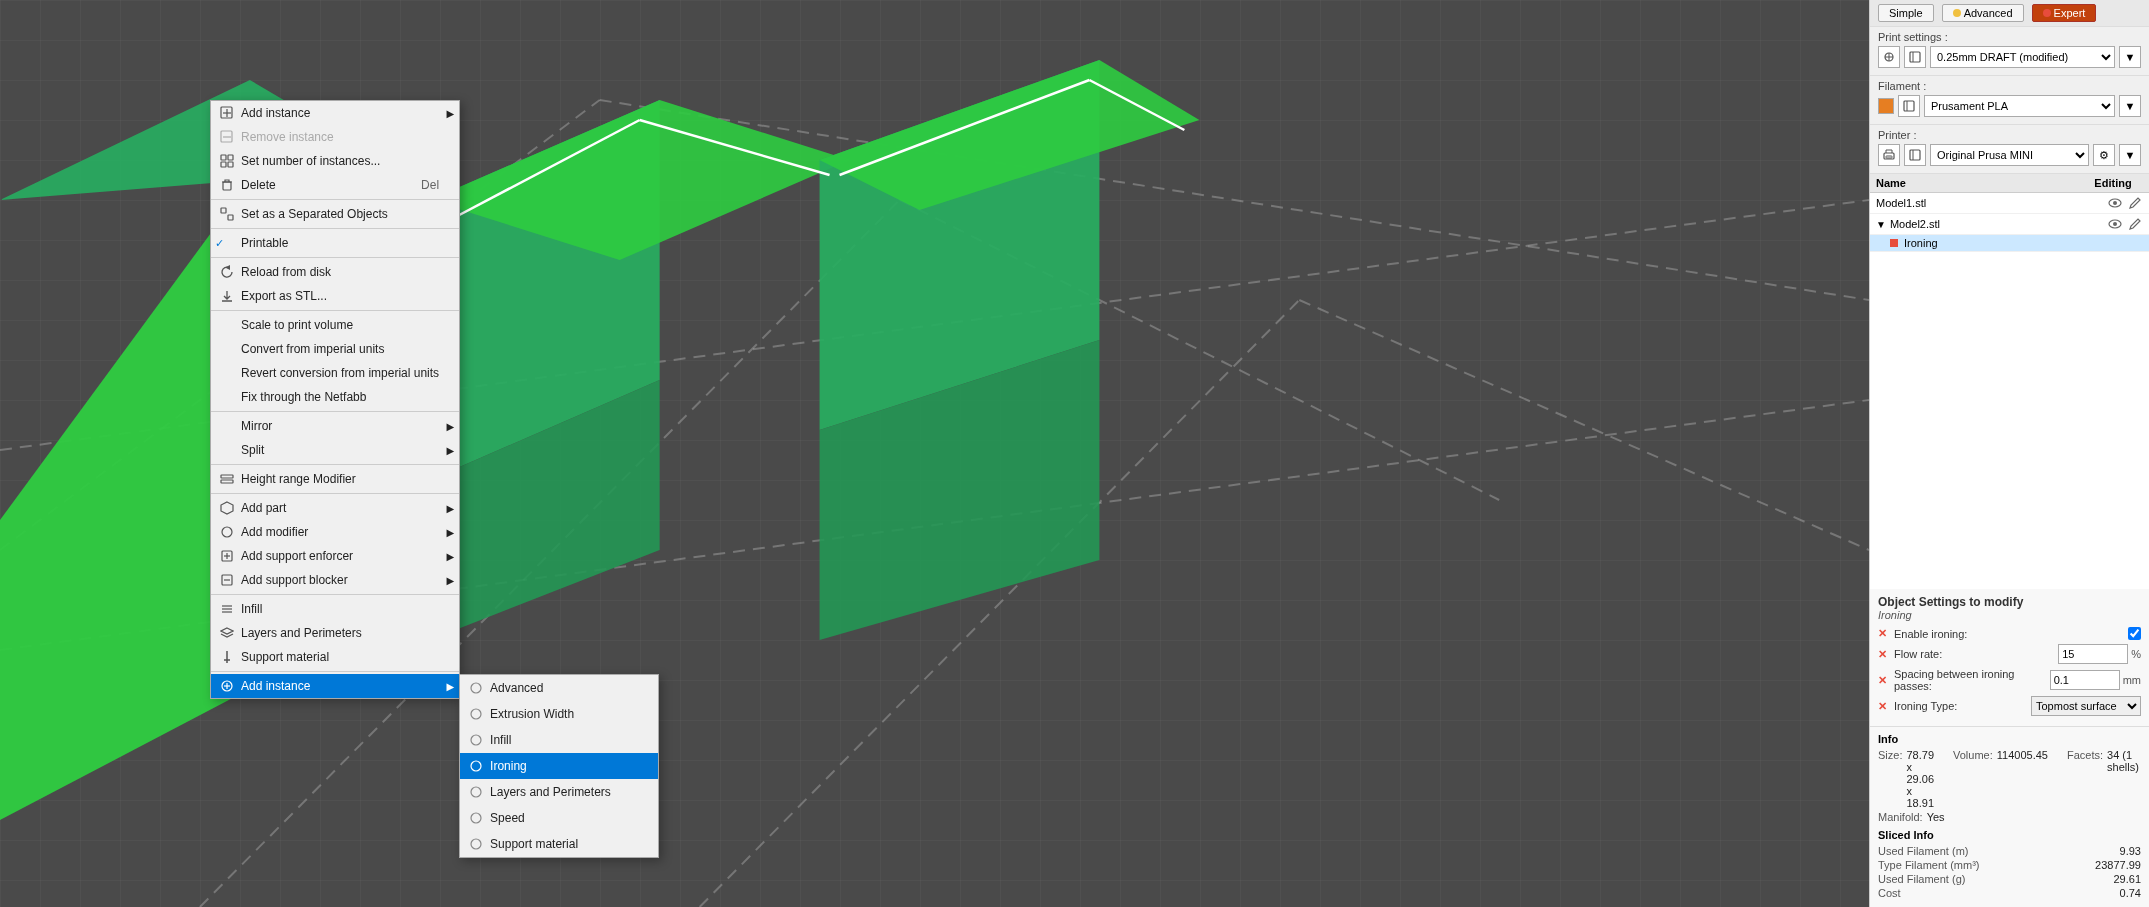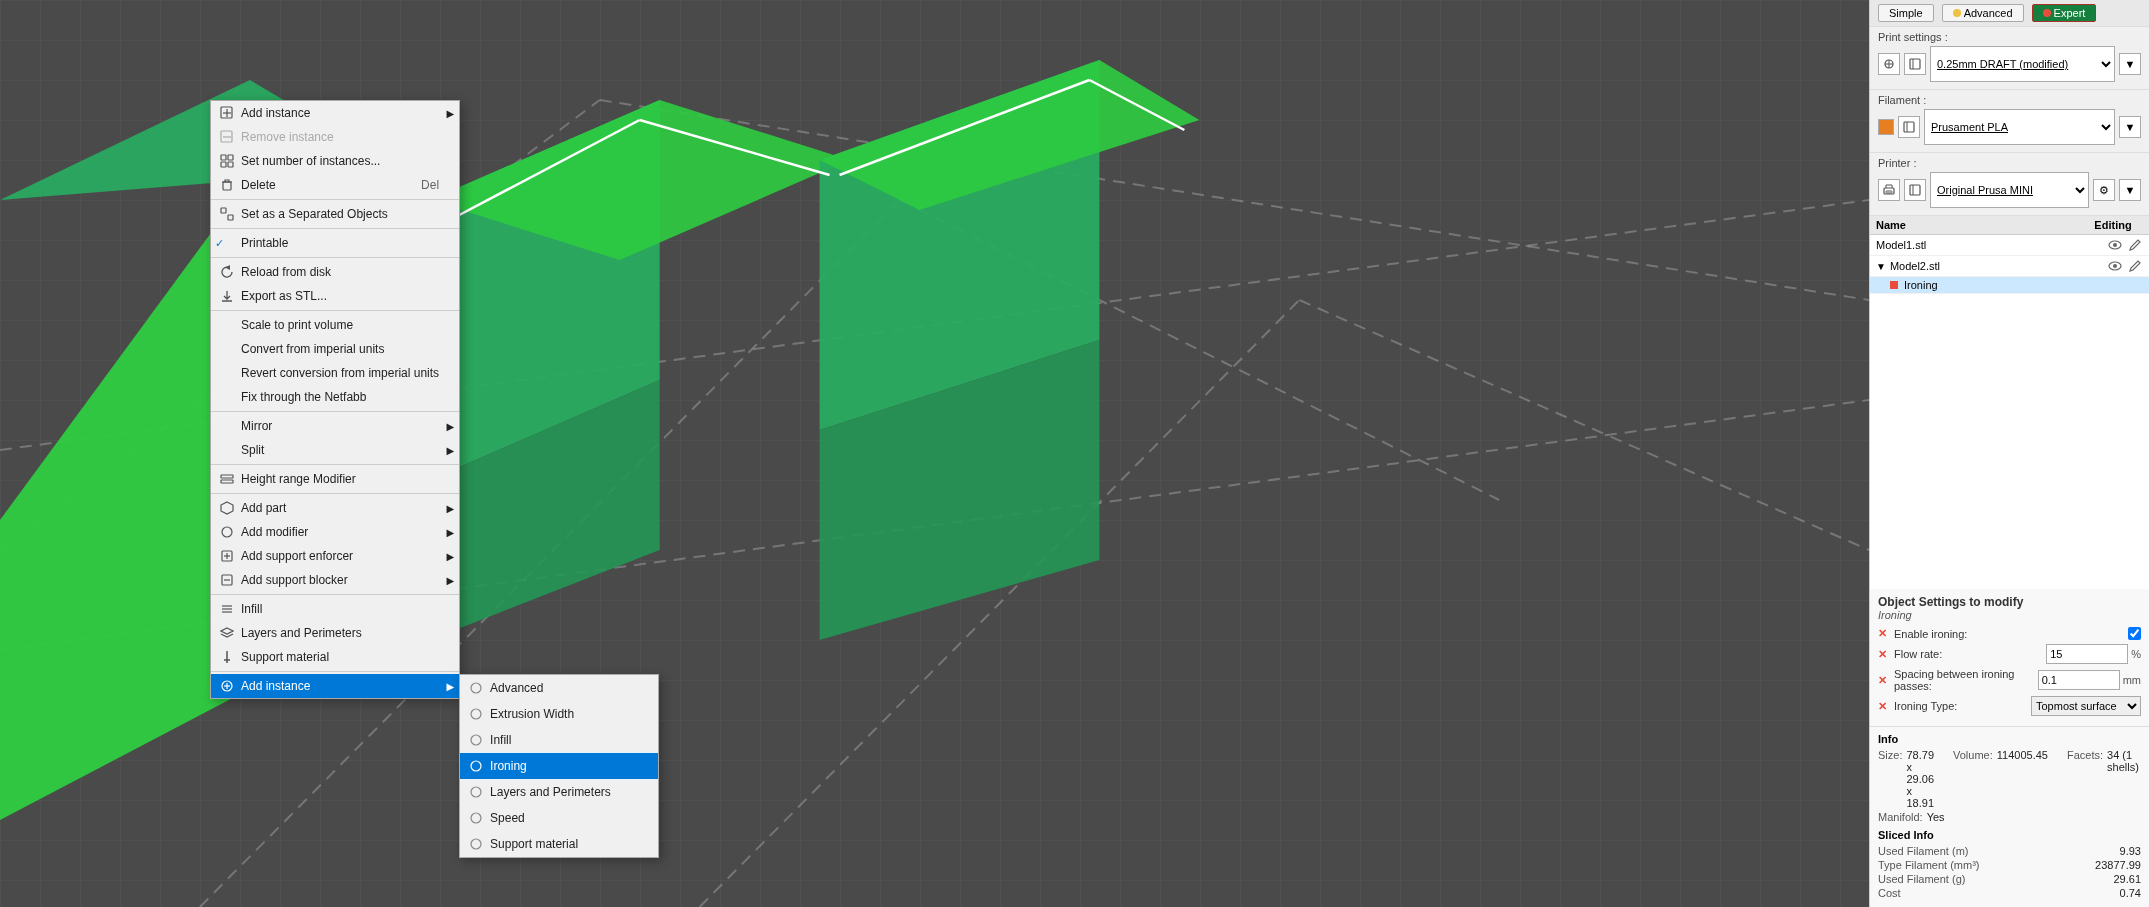--- a/index.html
+++ b/index.html
@@ -163,26 +163,25 @@
 
     .panel-row {
       display: flex;
       align-items: center;
       gap: 4px;
       margin-bottom: 3px;
     }
 
     .panel-select {
       flex: 1;
-      height: 36px;
+      height: 22px;
       border: 1px solid #aaa;
       background: white;
       font-size: 11px;
       padding: 0 2px;
-      text-decoration: underline;
     }
 
     .panel-btn-icon {
       width: 22px;
       height: 22px;
       border: 1px solid #aaa;
       background: white;
       display: flex;
       align-items: center;
       justify-content: center;
@@ -202,21 +201,21 @@
     .mode-btn {
       padding: 2px 10px;
       border: 1px solid #aaa;
       background: #f5f5f5;
       cursor: pointer;
       font-size: 11px;
       border-radius: 2px;
     }
 
     .mode-btn-expert {
-      background: #15803d;
+      background: #c2410c;
       color: white;
       border-color: #a93226;
     }
 
     
     .object-list {
       flex: 1;
       background: white;
       overflow-y: auto;
     }
@@ -312,21 +311,21 @@
       margin-right: 4px;
       width: 12px;
     }
 
     .settings-row label {
       flex: 1;
       color: #333;
     }
 
     .settings-row input[type="text"] {
-      width: 82px;
+      width: 70px;
       height: 20px;
       border: 1px solid #aaa;
       padding: 0 3px;
       font-size: 11px;
     }
 
     .settings-row input[type="checkbox"] {
       margin: 0;
     }
 

